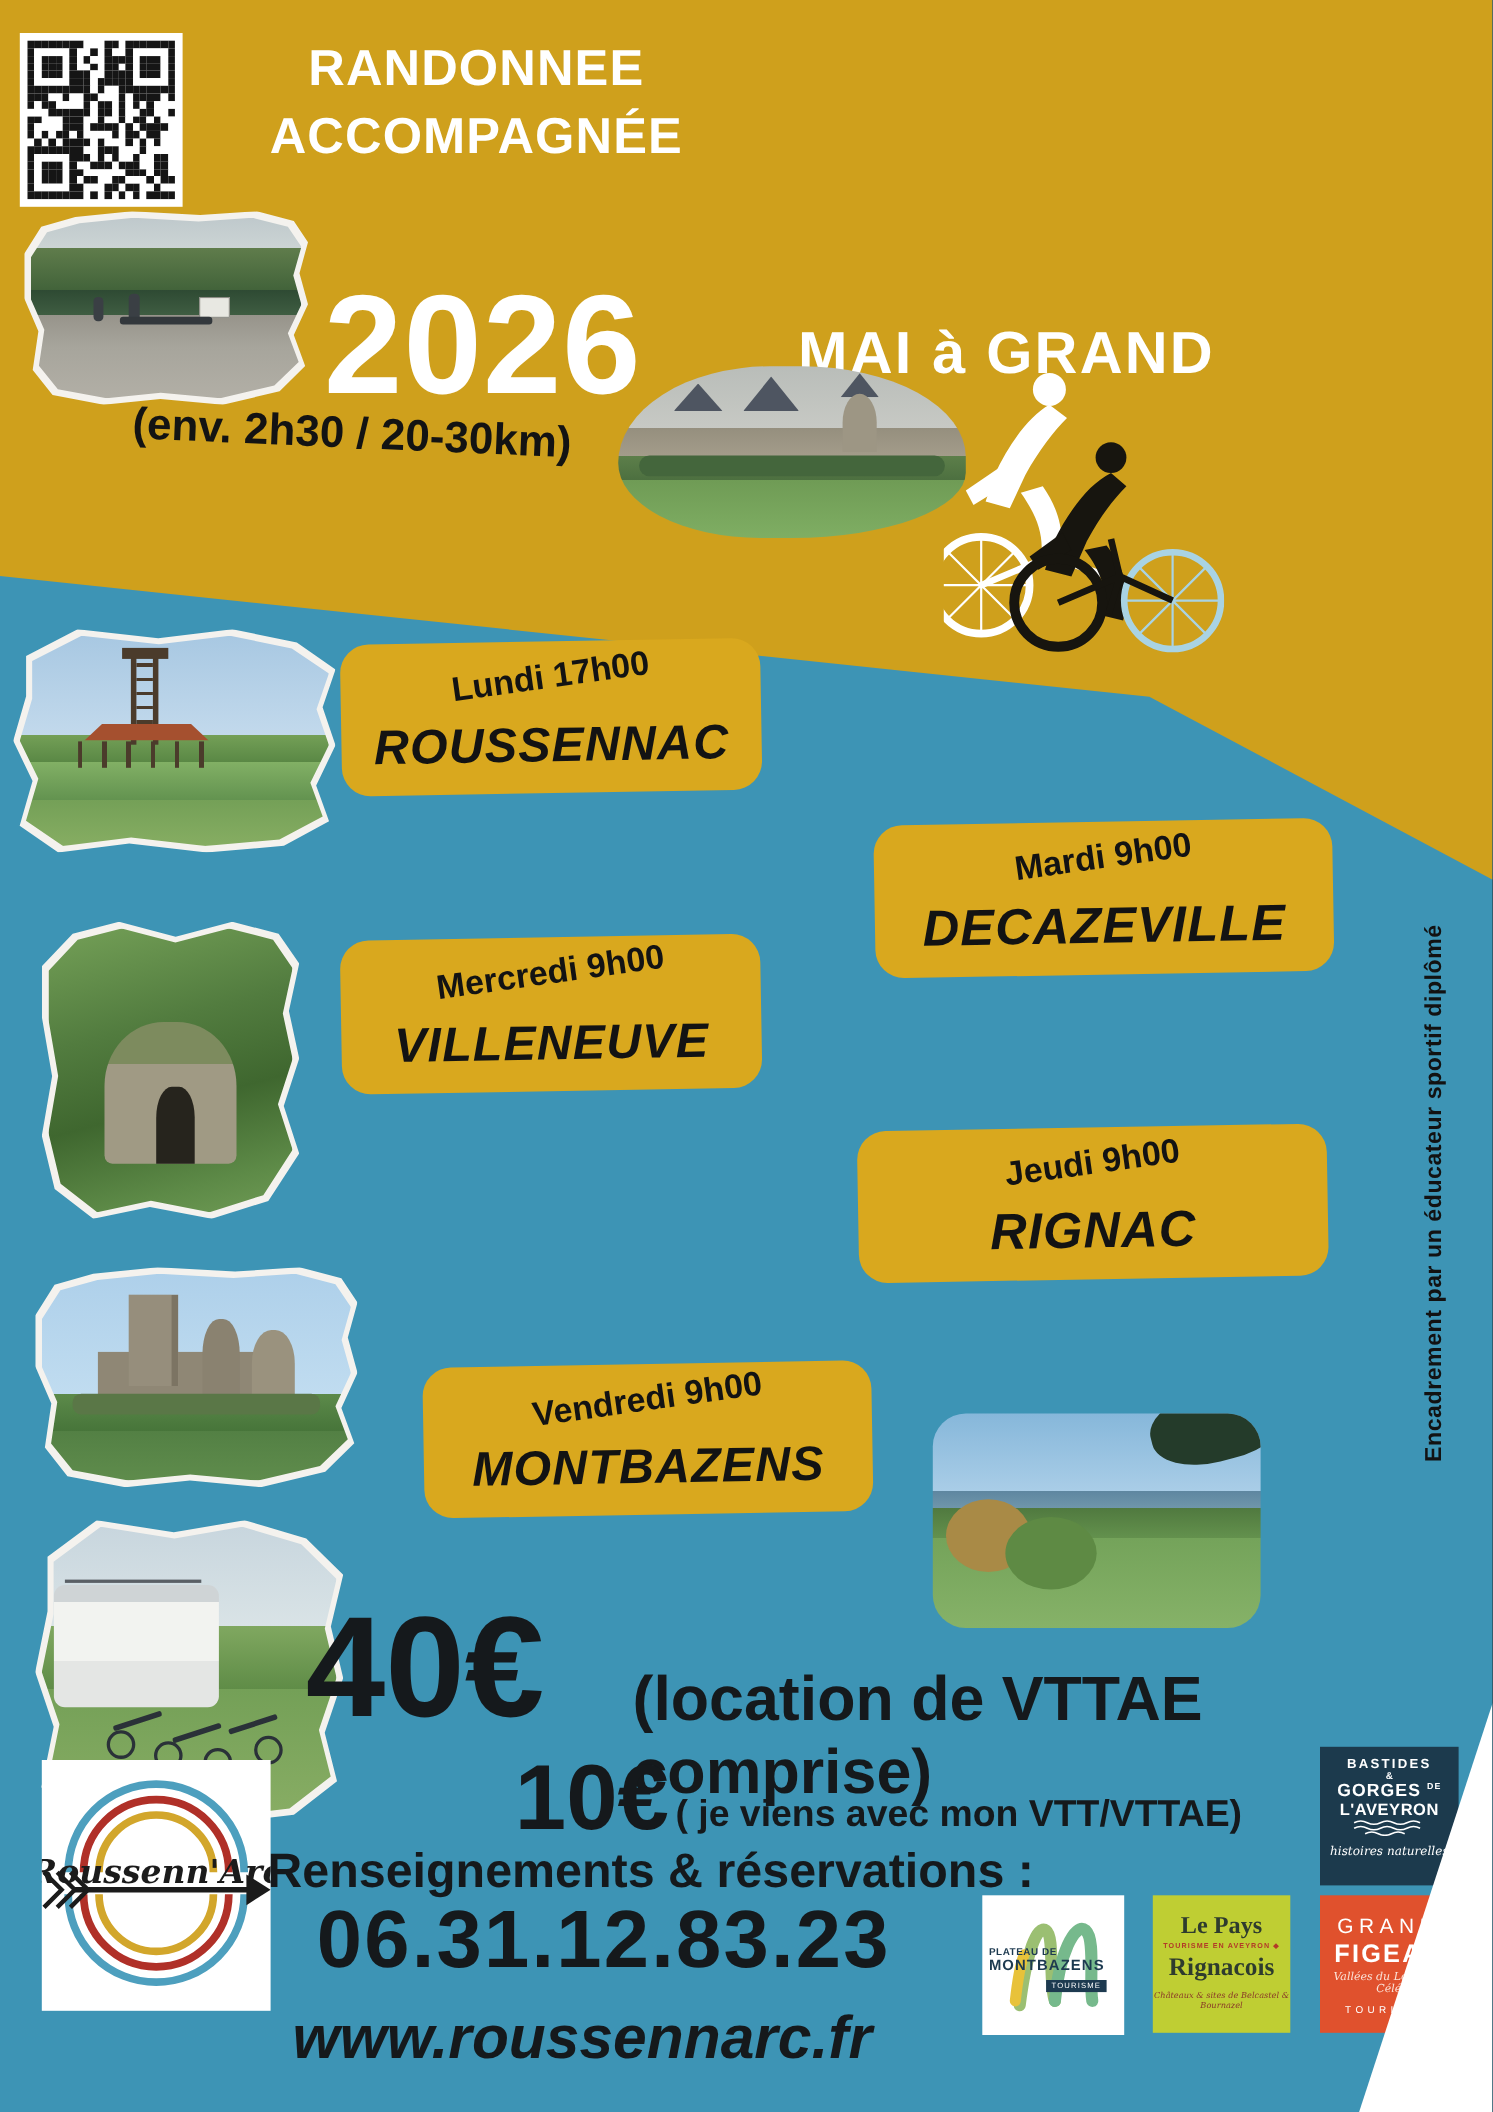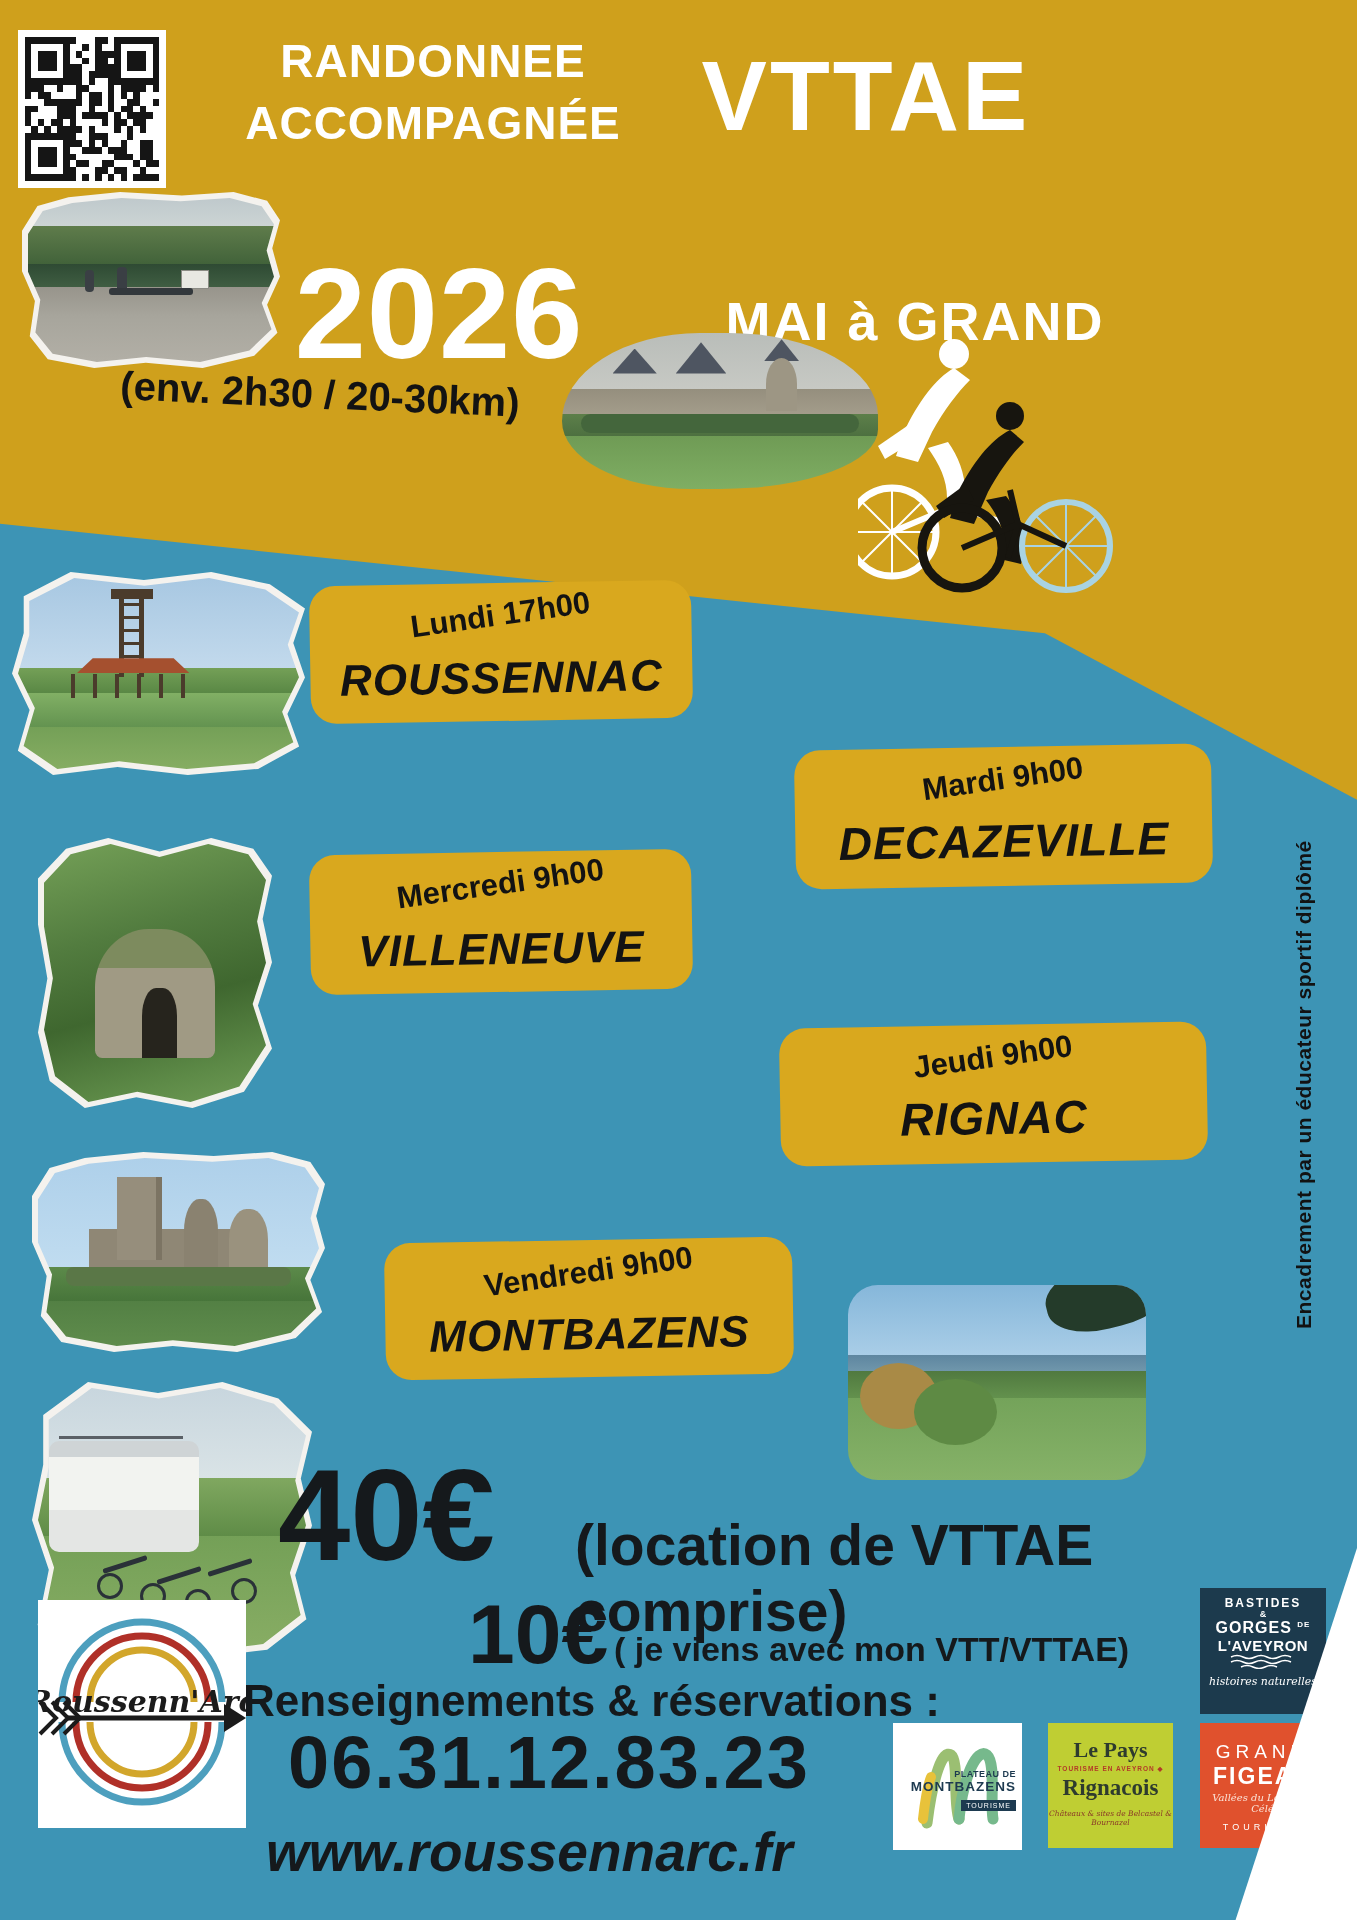--- a/index.html
+++ b/index.html
@@ -81,21 +81,21 @@
   .logo-roussennarc{left:38px;top:1600px;width:208px;height:228px;background:#fff;}
   .logo-bastides{left:1200px;top:1588px;width:126px;height:126px;background:#1C3A4D;
     color:#fff;text-align:center;padding-top:8px;}
   .logo-bastides .b1{font-size:12px;font-weight:700;letter-spacing:2px;}
   .logo-bastides .b2{font-size:9px;font-weight:700;line-height:9px;}
   .logo-bastides .b3{font-size:16px;font-weight:700;letter-spacing:1px;}
   .logo-bastides .b3 sup{font-size:8px;}
   .logo-bastides .b4{font-size:15px;font-weight:700;letter-spacing:.5px;}
   .logo-bastides .bscript{font-size:11px;font-style:italic;font-family:"DejaVu Serif",serif;margin-top:2px;}
   .logo-montbazens{left:893px;top:1723px;width:129px;height:127px;background:#fff;}
-  .mb-text{position:absolute;left:6px;right:6px;top:46px;text-align:right;color:#1d3a50;}
+  .mb-text{position:absolute;left:6px;right:6px;top:46px;text-align:left;color:#1d3a50;}
   .mb1{font-size:9px;font-weight:700;letter-spacing:.5px;}
   .mb2{font-size:13.5px;font-weight:700;letter-spacing:1px;}
   .mb3{display:inline-block;background:#1d3a50;color:#fff;font-size:7px;letter-spacing:1px;
        padding:2px 5px;margin-left:52px;}
   .logo-rignacois{left:1048px;top:1723px;width:125px;height:125px;background:#BFCE33;
     text-align:center;color:#2e3b2e;padding-top:14px;}
   .rg1{font-family:"Liberation Serif",serif;font-size:22px;font-weight:700;}
   .rgsmall{font-size:6.5px;font-weight:700;color:#b33a28;letter-spacing:1px;margin:2px 0;}
   .rg2{font-family:"Liberation Serif",serif;font-size:23px;font-weight:700;}
   .rgscript{font-size:7.5px;font-style:italic;font-family:"DejaVu Serif",serif;color:#8a3a28;margin-top:8px;}
@@ -562,21 +562,20 @@
         <div class="qc1"></div>
         <div class="qc1"></div>
         <div class="qc1"></div>
       </div>
   </div>
 
   <div class="abs ttl title-two">
     <div>RANDONNEE</div>
     <div>ACCOMPAGNÉE</div>
   </div>
-  <div class="abs ttl vttae">VTTAE</div>
   <div class="abs ttl year">2026</div>
   <div class="abs ttl period">MAI à GRAND</div>
   <div class="abs duration">(env. 2h30 / 20-30km)</div>
 
   <div class="abs rim jagA ph-lake">
     <div class="scene jagA sc-lake">
       <div class="abs figure" style="left:36%;top:42%;width:10px;height:26px;"></div>
       <div class="abs figure" style="left:23%;top:44%;width:9px;height:22px;"></div>
       <div class="abs" style="left:62%;top:44%;width:28px;height:19px;background:#e8e8e2;border:1px solid #8b8b84;"></div>
       <div class="abs" style="left:33%;top:55%;width:34%;height:7px;background:#33383c;border-radius:3px;"></div>

